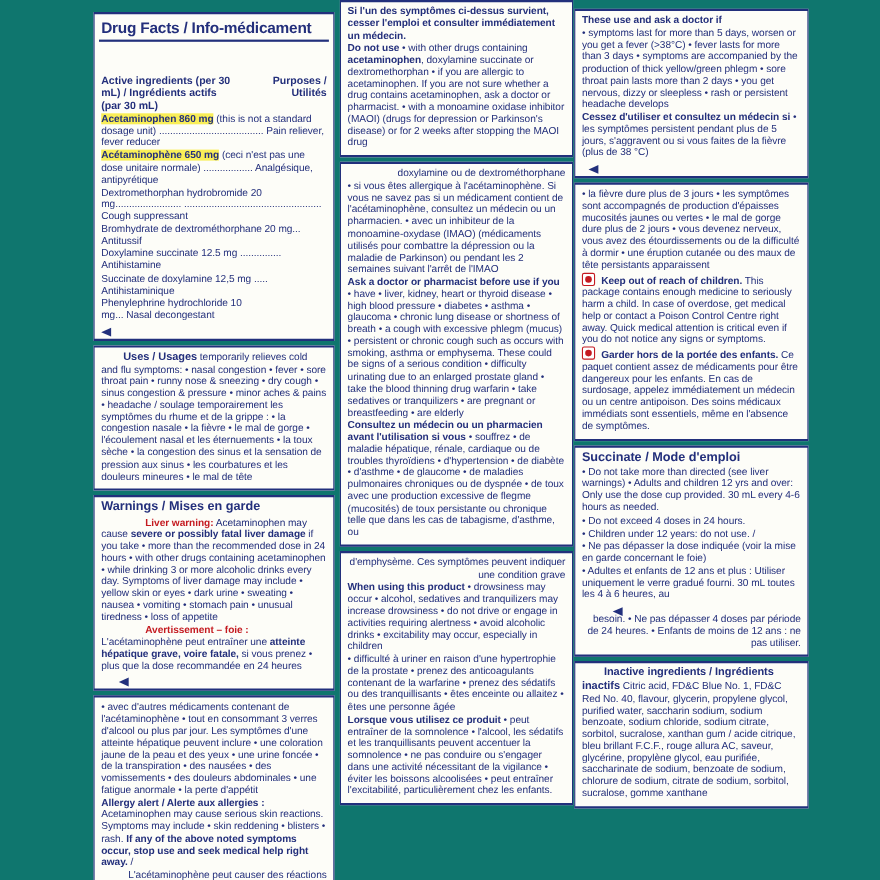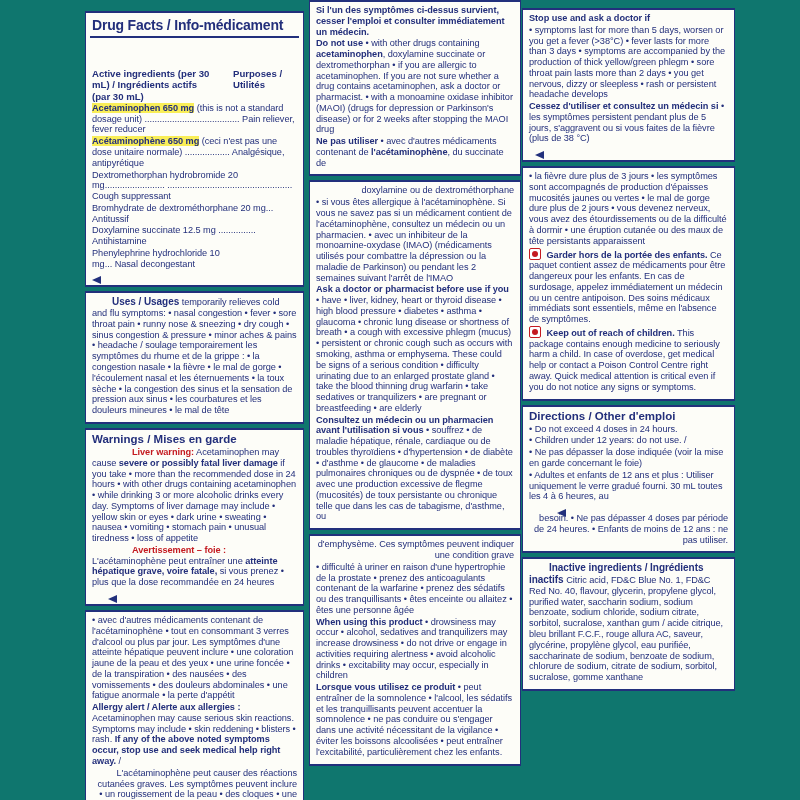--- a/index.html
+++ b/index.html
@@ -13,44 +13,45 @@
   .box p{margin:0 0 1px 0;font-size:9.2px;line-height:1.17;letter-spacing:-0.05px;}
   .dftitle{font-weight:bold;font-size:14px;letter-spacing:-0.2px;padding:1px 0 3px 2px;margin:0 -2px 3px -2px;border-bottom:2.5px solid;}
   .h{font-weight:bold;font-size:11.5px;line-height:1.15;margin:0 0 1px 0;}
   .rn{font-weight:normal;}
   .rb{font-weight:bold;}
   .rr{font-weight:bold;}
   .rhl{font-weight:bold;}
   .rlead{font-weight:bold;font-size:10px;margin-left:20px;}
   .cols{display:flex;justify-content:space-between;gap:18px;margin-bottom:1px;font-size:9.6px;line-height:1.18;margin-top:30px;}
   .cols .cleft{flex:1;}
-  .cols .cright{width:64px;}
+  .cols .cright{width:64px;text-align:right;}
   .arrowrow{height:9px;margin:1px 0;}
   .arrow{display:inline-block;width:0;height:0;border-top:4.5px solid transparent;border-bottom:4.5px solid transparent;border-right:9px solid;}
   .childicon{display:inline-block;width:10px;height:10px;border:1.6px solid;border-radius:2px;position:relative;vertical-align:-2px;margin-right:3px;background:#fff;}
   .childicon .dot{position:absolute;left:50%;top:50%;transform:translate(-50%,-50%);width:6px;height:6px;border-radius:50%;display:block;}
   .center{text-align:right;}
   .narrow{width:64%;}
 </style>
 <style>.box{border-color:#22307c;background:#fdfdf8;color:#232f7b;}.dftitle{border-color:#22307c;}.rr{color:#c41a20;margin-left:40px;}.rhl{background:#f9ee57;}.arrow{border-right-color:#22307c;}.childicon{border-color:#c41a20;}.childicon .dot{background:#c41a20;}</style></head>
 <body>
 
 <div class="page" style="background: #0f766e;">
   <div class="col" id="col-left">
       <div class="box">
         <div class="dftitle">Drug Facts / Info-médicament</div>
         <div class="cols">
           <span class="cleft"><span class="rb">Active ingredients</span><span class="rb"> (per 30 mL) / </span><span class="rb">Ingrédients actifs</span><span class="rb"> (par 30 mL)</span></span>
           <span class="cright"><span class="rb">Purposes / Utilités</span></span>
         </div>
-        <p><span class="rhl">Acetaminophen 650 mg</span><span class="rn"> (this is not a standard dosage unit) ...................................... Pain reliever, fever reducer</span></p>
+        <p><span class="rhl">Acetaminophen 860 mg</span><span class="rn"> (this is not a standard dosage unit) ...................................... Pain reliever, fever reducer</span></p>
         <p><span class="rhl">Acétaminophène 650 mg</span><span class="rn"> (ceci n'est pas une dose unitaire normale) .................. Analgésique, antipyrétique</span></p>
         <p><span class="rn">Dextromethorphan hydrobromide 20 mg........................ .................................................. Cough suppressant</span></p>
         <p><span class="rn">Bromhydrate de dextrométhorphane 20 mg... Antitussif</span></p>
         <p><span class="rn">Doxylamine succinate 12.5 mg ............... Antihistamine</span></p>
+        <p><span class="rn">Succinate de doxylamine 12,5 mg ..... Antihistaminique</span></p>
         <p class="narrow"><span class="rn">Phenylephrine hydrochloride 10 mg... Nasal decongestant</span></p>
         <div class="arrowrow"><span class="arrow"></span></div>
       </div>
       <div class="box">
         <p><span class="rlead">Uses / Usages</span><span class="rn"> temporarily relieves cold and flu symptoms:   • nasal congestion • fever   • sore throat pain   • runny nose &amp; sneezing   • dry cough   • sinus congestion &amp; pressure   • minor aches &amp; pains   • headache / soulage temporairement les symptômes du rhume et de la grippe :   • la congestion nasale • la fièvre   • le mal de gorge   • l'écoulement nasal et les éternuements   • la toux sèche • la congestion des sinus et la sensation de pression aux sinus   • les courbatures et les douleurs mineures   • le mal de tête</span></p>
       </div>
       <div class="box">
         <div class="h">Warnings / Mises en garde</div>
         <p><span class="rr">Liver warning:</span><span class="rn"> Acetaminophen may cause </span><span class="rb">severe or possibly fatal liver damage</span><span class="rn"> if you take   • more than the recommended dose in 24 hours   • with other drugs containing acetaminophen   • while drinking 3 or more alcoholic drinks every day. Symptoms of liver damage may include • yellow skin or eyes   • dark urine • sweating   • nausea   • vomiting • stomach pain   • unusual tiredness • loss of appetite</span></p>
         <p><span class="rr">Avertissement – foie :</span><span class="rn"> L'acétaminophène peut entraîner une </span><span class="rb">atteinte hépatique grave, voire fatale,</span><span class="rn"> si vous prenez   • plus que la dose recommandée en 24 heures</span></p>
@@ -59,49 +60,49 @@
       <div class="box">
         <p><span class="rn">• avec d'autres médicaments contenant de l'acétaminophène   • tout en consommant 3 verres d'alcool ou plus par jour. Les symptômes d'une atteinte hépatique peuvent inclure   • une coloration jaune de la peau et des yeux   • une urine foncée   • de la transpiration   • des nausées   • des vomissements   • des douleurs abdominales • une fatigue anormale   • la perte d'appétit</span></p>
         <p><span class="rb">Allergy alert / Alerte aux allergies :</span><span class="rn"> Acetaminophen may cause serious skin reactions. Symptoms may include   • skin reddening   • blisters   • rash. </span><span class="rb">If any of the above noted symptoms occur, stop use and seek medical help right away.</span><span class="rn"> /</span></p>
         <p class="center"><span class="rn">L'acétaminophène peut causer des réactions cutanées graves. Les symptômes peuvent inclure   • un rougissement de la peau • des cloques   • une éruption cutanée.</span></p>
       </div>
     </div>
   <div class="col" id="col-mid">
       <div class="box">
         <p><span class="rb">Si l'un des symptômes ci-dessus survient, cesser l'emploi et consulter immédiatement un médecin.</span></p>
         <p><span class="rb">Do not use</span><span class="rn"> • with other drugs containing </span><span class="rb">acetaminophen</span><span class="rn">, doxylamine succinate or dextromethorphan   • if you are allergic to acetaminophen. If you are not sure whether a drug contains acetaminophen, ask a doctor or pharmacist.   • with a monoamine oxidase inhibitor (MAOI) (drugs for depression or Parkinson's disease) or for 2 weeks after stopping the MAOI drug</span></p>
-        <p><span class="rb">Ne pas utiliser</span><span class="rn"> • avec d'autres médicaments contenant de </span><span class="rb">l'acétaminophène</span><span class="rn">, du succinate de</span></p>
       </div>
       <div class="box">
         <p class="center"><span class="rn">doxylamine ou de dextrométhorphane</span></p>
         <p><span class="rn">• si vous êtes allergique à l'acétaminophène. Si vous ne savez pas si un médicament contient de l'acétaminophène, consultez un médecin ou un pharmacien.   • avec un inhibiteur de la monoamine-oxydase (IMAO) (médicaments utilisés pour combattre la dépression ou la maladie de Parkinson) ou pendant les 2 semaines suivant l'arrêt de l'IMAO</span></p>
         <p><span class="rb">Ask a doctor or pharmacist before use if you</span><span class="rn"> • have   • liver, kidney, heart or thyroid disease   • high blood pressure • diabetes   • asthma   • glaucoma • chronic lung disease or shortness of breath • a cough with excessive phlegm (mucus) • persistent or chronic cough such as occurs with smoking, asthma or emphysema. These could be signs of a serious condition • difficulty urinating due to an enlarged prostate gland   • take the blood thinning drug warfarin   • take sedatives or tranquilizers   • are pregnant or breastfeeding   • are elderly</span></p>
         <p><span class="rb">Consultez un médecin ou un pharmacien avant l'utilisation si vous</span><span class="rn"> • souffrez   • de maladie hépatique, rénale, cardiaque ou de troubles thyroïdiens • d'hypertension   • de diabète • d'asthme   • de glaucome • de maladies pulmonaires chroniques ou de dyspnée   • de toux avec une production excessive de flegme (mucosités) de toux persistante ou chronique telle que dans les cas de tabagisme, d'asthme, ou</span></p>
       </div>
       <div class="box">
         <p class="center"><span class="rn">d'emphysème. Ces symptômes peuvent indiquer une condition grave</span></p>
+        <p><span class="rb">When using this product</span><span class="rn"> • drowsiness may occur   • alcohol, sedatives and tranquilizers may increase drowsiness   • do not drive or engage in activities requiring alertness • avoid alcoholic drinks   • excitability may occur, especially in children</span></p>
         <p><span class="rn">• difficulté à uriner en raison d'une hypertrophie de la prostate   • prenez des anticoagulants contenant de la warfarine   • prenez des sédatifs ou des tranquillisants   • êtes enceinte ou allaitez   • êtes une personne âgée</span></p>
-        <p><span class="rb">When using this product</span><span class="rn"> • drowsiness may occur   • alcohol, sedatives and tranquilizers may increase drowsiness   • do not drive or engage in activities requiring alertness • avoid alcoholic drinks   • excitability may occur, especially in children</span></p>
         <p><span class="rb">Lorsque vous utilisez ce produit</span><span class="rn"> • peut entraîner de la somnolence   • l'alcool, les sédatifs et les tranquillisants peuvent accentuer la somnolence   • ne pas conduire ou s'engager dans une activité nécessitant de la vigilance   • éviter les boissons alcoolisées • peut entraîner l'excitabilité, particulièrement chez les enfants.</span></p>
       </div>
     </div>
   <div class="col" id="col-right">
       <div class="box">
-        <p><span class="rb">Stop use and ask a doctor if</span></p>
+        <p><span class="rb">These use and ask a doctor if</span></p>
         <p><span class="rn">• symptoms last for more than 5 days, worsen or you get a fever (&gt;38°C) • fever lasts for more than 3 days • symptoms are accompanied by the production of thick yellow/green phlegm • sore throat pain lasts more than 2 days • you get nervous, dizzy or sleepless • rash or persistent headache develops</span></p>
         <p><span class="rb">Cessez d'utiliser et consultez un médecin si</span><span class="rn"> • les symptômes persistent pendant plus de 5 jours, s'aggravent ou si vous faites de la fièvre (plus de 38 °C)</span></p>
         <div class="arrowrow" style="padding-left: 6px;"><span class="arrow"></span></div>
       </div>
       <div class="box">
         <p><span class="rn">• la fièvre dure plus de 3 jours • les symptômes sont accompagnés de production d'épaisses mucosités jaunes ou vertes • le mal de gorge dure plus de 2 jours • vous devenez nerveux, vous avez des étourdissements ou de la difficulté à dormir • une éruption cutanée ou des maux de tête persistants apparaissent</span></p>
+        <p><span class="childicon"><span class="dot"></span></span><span class="rb"> Keep out of reach of children.</span><span class="rn"> This package contains enough medicine to seriously harm a child. In case of overdose, get medical help or contact a Poison Control Centre right away. Quick medical attention is critical even if you do not notice any signs or symptoms.</span></p>
         <p><span class="childicon"><span class="dot"></span></span><span class="rb"> Garder hors de la portée des enfants.</span><span class="rn"> Ce paquet contient assez de médicaments pour être dangereux pour les enfants. En cas de surdosage, appelez immédiatement un médecin ou un centre antipoison. Des soins médicaux immédiats sont essentiels, même en l'absence de symptômes.</span></p>
-        <p><span class="childicon"><span class="dot"></span></span><span class="rb"> Keep out of reach of children.</span><span class="rn"> This package contains enough medicine to seriously harm a child. In case of overdose, get medical help or contact a Poison Control Centre right away. Quick medical attention is critical even if you do not notice any signs or symptoms.</span></p>
       </div>
       <div class="box">
-        <div class="h">Directions / Other d'emploi</div>
+        <div class="h">Succinate / Mode d'emploi</div>
+        <p><span class="rn">• Do not take more than directed (see liver warnings)   • Adults and children 12 yrs and over: Only use the dose cup provided. 30 mL every 4-6 hours as needed.</span></p>
         <p><span class="rn">• Do not exceed 4 doses in 24 hours.</span></p>
         <p><span class="rn">• Children under 12 years: do not use. /</span></p>
         <p><span class="rn">• Ne pas dépasser la dose indiquée (voir la mise en garde concernant le foie)</span></p>
         <p><span class="rn">• Adultes et enfants de 12 ans et plus : Utiliser uniquement le verre gradué fourni. 30 mL toutes les 4 à 6 heures, au</span></p>
         <div class="arrowrow" style="padding-left: 28px;"><span class="arrow"></span></div>
         <p class="center"><span class="rn">besoin.   • Ne pas dépasser 4 doses par période de 24 heures.   • Enfants de moins de 12 ans : ne pas utiliser.</span></p>
       </div>
       <div class="box">
         <p><span class="rlead">Inactive ingredients / Ingrédients inactifs</span><span class="rn"> Citric acid, FD&amp;C Blue No. 1, FD&amp;C Red No. 40, flavour, glycerin, propylene glycol, purified water, saccharin sodium, sodium benzoate, sodium chloride, sodium citrate, sorbitol, sucralose, xanthan gum / acide citrique, bleu brillant F.C.F., rouge allura AC, saveur, glycérine, propylène glycol, eau purifiée, saccharinate de sodium, benzoate de sodium, chlorure de sodium, citrate de sodium, sorbitol, sucralose, gomme xanthane</span></p>
       </div>

